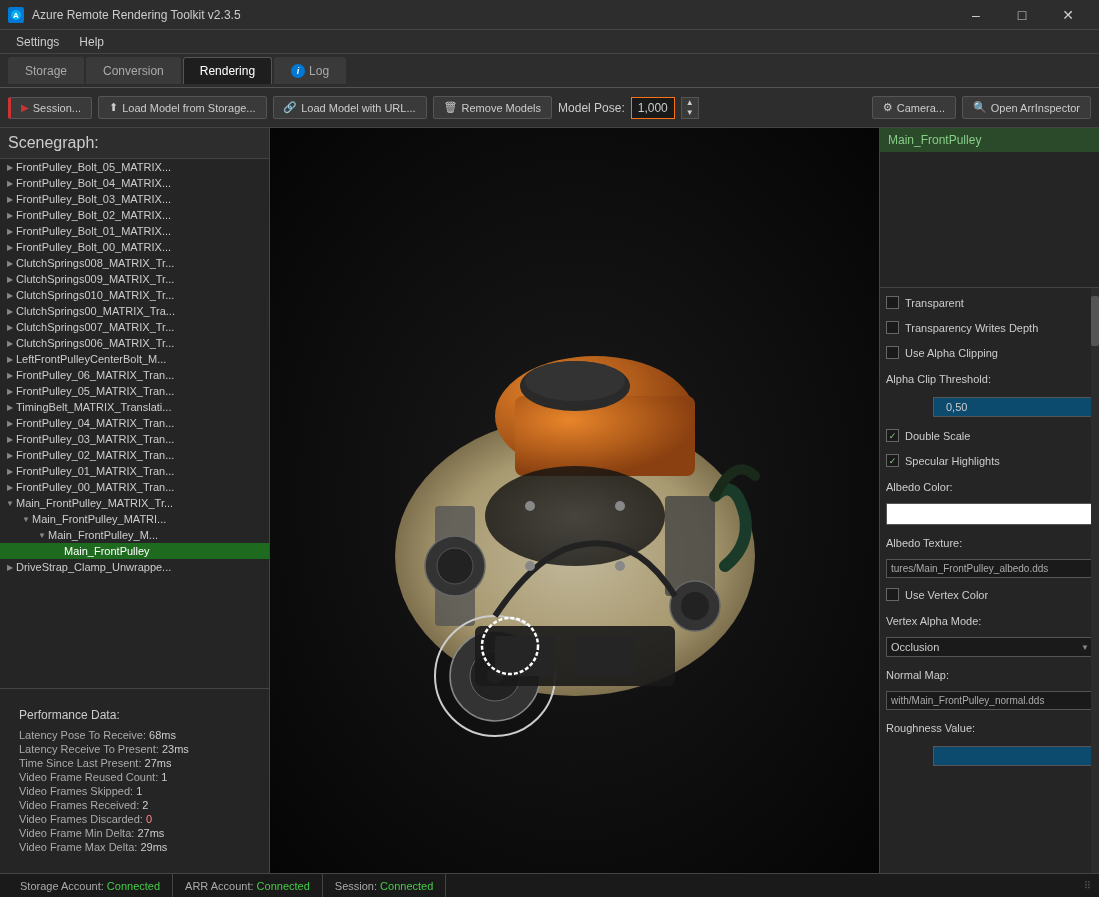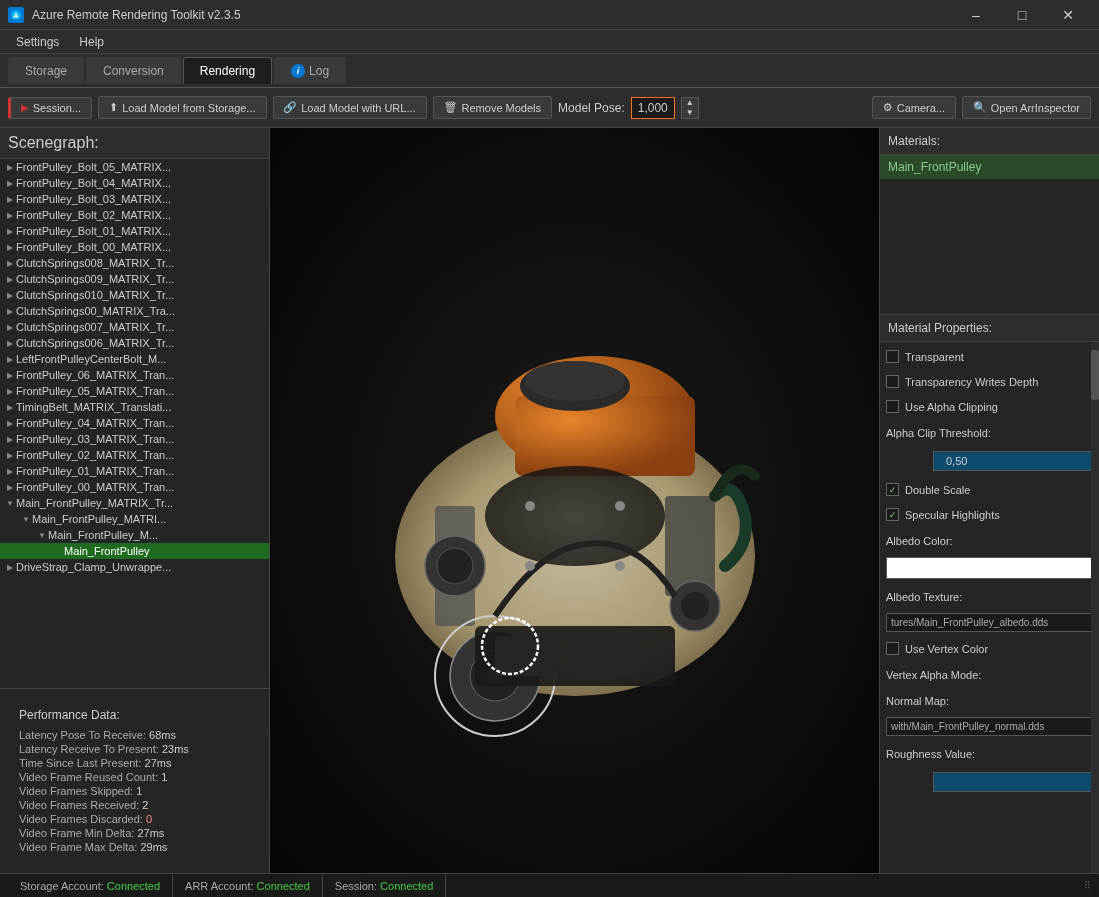--- a/index.html
+++ b/index.html
@@ -711,26 +711,24 @@
 
         <ellipse cx="220" cy="130" rx="55" ry="25" fill="#2a2a2a"></ellipse>
         <ellipse cx="220" cy="125" rx="50" ry="20" fill="#333"></ellipse>
 
         <circle cx="155" cy="390" r="28" fill="none" stroke="white" stroke-width="2.5" stroke-dasharray="4,2"></circle>
       </svg>
     </div>
   </div>
 
   <div class="materials-panel">
-    <div class="mat-header">Materials:</div>
     <div class="mat-list">
       <div class="mat-item selected">Main_FrontPulley</div>
     </div>
 
-    <div class="mat-props-header">Material Properties:</div>
 
     <div style="position:relative; overflow:hidden; flex:1;">
       <div class="mat-props">
 
         <div class="checkbox-row">
           <div class="checkbox-box"></div>
           <span class="checkbox-label">Transparent</span>
         </div>
 
         <div class="checkbox-row">
@@ -767,20 +765,27 @@
 
         <div class="prop-label">Albedo Texture:</div>
         <div class="texture-path">tures/Main_FrontPulley_albedo.dds</div>
 
         <div class="checkbox-row">
           <div class="checkbox-box"></div>
           <span class="checkbox-label">Use Vertex Color</span>
         </div>
 
         <div class="prop-label">Vertex Alpha Mode:</div>
+        <div class="prop-select-wrap">
+          <select class="prop-select">
+            <option>Occlusion</option>
+            <option>AlbedoAlpha</option>
+            <option>None</option>
+          </select>
+        </div>
 
         <div class="prop-label">Normal Map:</div>
         <div class="texture-path">with/Main_FrontPulley_normal.dds</div>
 
         <div class="prop-label">Roughness Value:</div>
         <div class="prop-input-row">
           <input class="prop-input" type="text" value="" style="">
           <div class="prop-spinner">
             <button>▲</button>
             <button>▼</button>

